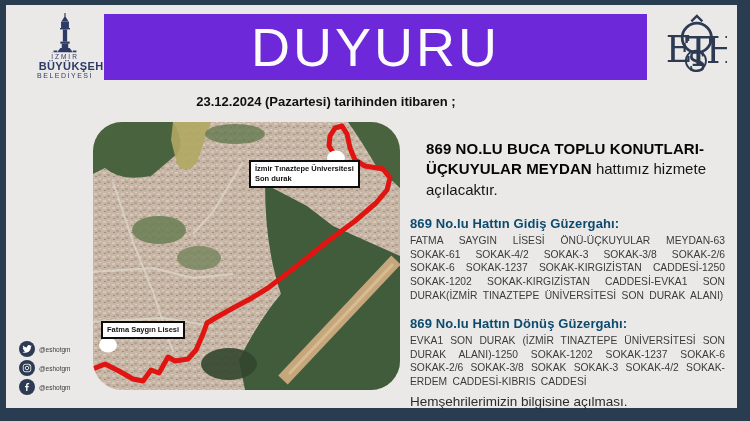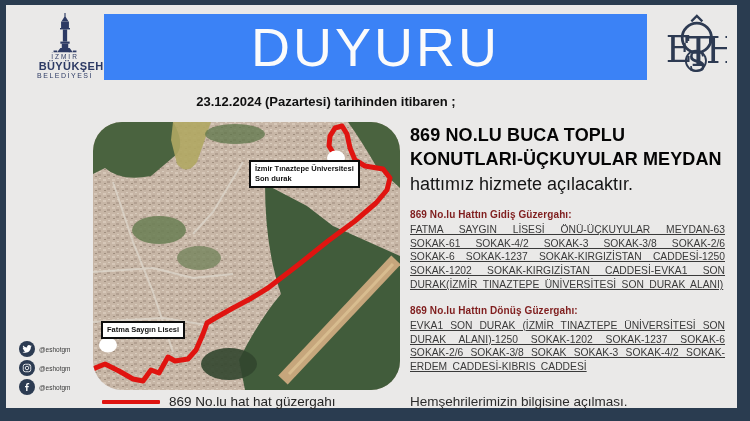--- a/index.html
+++ b/index.html
@@ -18,21 +18,21 @@
     position:absolute;left:10px;top:7px;width:98px;height:72px;
     display:flex;flex-direction:column;align-items:center;justify-content:flex-start;
     color:#2d3a64;text-align:center;line-height:1.05;
   }
   .izmir-logo svg{display:block;margin-top:1px;}
   .izlg1{font-size:6.5px;letter-spacing:2px;margin-top:1px;}
   .izlg2{font-size:11px;font-weight:bold;letter-spacing:.4px;margin-left:24px;}
   .izlg3{font-size:7px;letter-spacing:1.5px;}
   .banner{
     position:absolute;left:98px;top:9px;width:543px;height:66px;
-    background:#3b82f6;display:flex;align-items:center;justify-content:center;
+    background:#6d28d9;display:flex;align-items:center;justify-content:center;
   }
   .banner span{
     color:#fbfbfb;font-size:54px;font-weight:500;letter-spacing:3px;line-height:1;
   }
   .eshot-logo{
     position:absolute;left:646px;top:5px;width:86px;height:74px;
     display:flex;align-items:center;justify-content:center;
   }
   
   .subtitle{
@@ -66,28 +66,28 @@
   .social-row{display:flex;align-items:center;margin-bottom:3px;}
   .social-circle{
     width:16px;height:16px;border-radius:50%;background:#2c3b52;
     display:flex;align-items:center;justify-content:center;flex:0 0 16px;
   }
   .social-handle{margin-left:4px;font-size:6.5px;color:#3b3b3b;}
   
   .content{
     position:absolute;left:404px;top:118px;width:327px;color:#111;
   }
-  .p1{margin:0;font-size:18px;line-height:1.35;color:#151515;text-align:left;}
+  .p1{margin:16px;font-size:15px;line-height:1.35;color:#151515;text-align:left;}
   .p1 b{color:#050505;letter-spacing:.1px;}
   .h-route{
-    margin:13px 12px 0 0;font-size:10px;font-weight:bold;color:#7f1d1d;letter-spacing:.1px;
+    margin:13px 12px 0 0;font-size:13px;font-weight:bold;color:#0c4a6e;letter-spacing:.1px;
   }
   .route-body{
     margin:3px 12px 0 0;font-size:10.3px;line-height:1.34;color:#3a3a3a;
-    text-align:justify;word-spacing:2.5px;text-decoration:underline;
+    text-align:justify;word-spacing:2.5px;
   }
   .note{
     margin:14px 0 0 0;font-size:13.5px;font-style:italic;color:#42556a;
     line-height:1.58;text-align:justify;word-spacing:3px;
   }
   .closing{
     position:absolute;left:404px;top:389px;width:327px;
     font-size:13.5px;color:#2b2b2b;
   }
 </style>
@@ -174,24 +174,20 @@
       <ellipse cx="243" cy="36" rx="9" ry="7.5" fill="#ffffff"></ellipse>
       <ellipse cx="15" cy="223" rx="9" ry="7.5" fill="#ffffff"></ellipse>
     </svg>
     <div class="maplabel univ">
       <div>İzmir Tınaztepe Üniversitesi</div>
       <div>Son durak</div>
     </div>
     <div class="maplabel school">Fatma Saygın Lisesi</div>
   </div>
 
-  <div class="legend">
-    <span class="legend-line"></span>
-    <span class="legend-text">869 No.lu hat hat güzergahı</span>
-  </div>
 
   <div class="social">
     <div class="social-row">
       <span class="social-circle">
         <svg width="10" height="10" viewBox="0 0 24 24">
             <path fill="#ffffff" d="M23.6 4.9c-.8.4-1.7.6-2.6.8.9-.6 1.6-1.5 2-2.5-.9.5-1.9.9-2.9 1.1a4.6 4.6 0 0 0-7.9 4.2A13 13 0 0 1 2.7 3.7a4.6 4.6 0 0 0 1.4 6.1c-.7 0-1.5-.2-2.1-.6v.1c0 2.2 1.6 4.1 3.7 4.5-.7.2-1.4.2-2.1.1a4.6 4.6 0 0 0 4.3 3.2A9.3 9.3 0 0 1 1 19a13 13 0 0 0 7.1 2.1c8.5 0 13.2-7.1 13.2-13.2v-.6c.9-.7 1.7-1.5 2.3-2.4z"></path>
           </svg>
       </span>
       <span class="social-handle">@eshotgm</span>
     </div>

